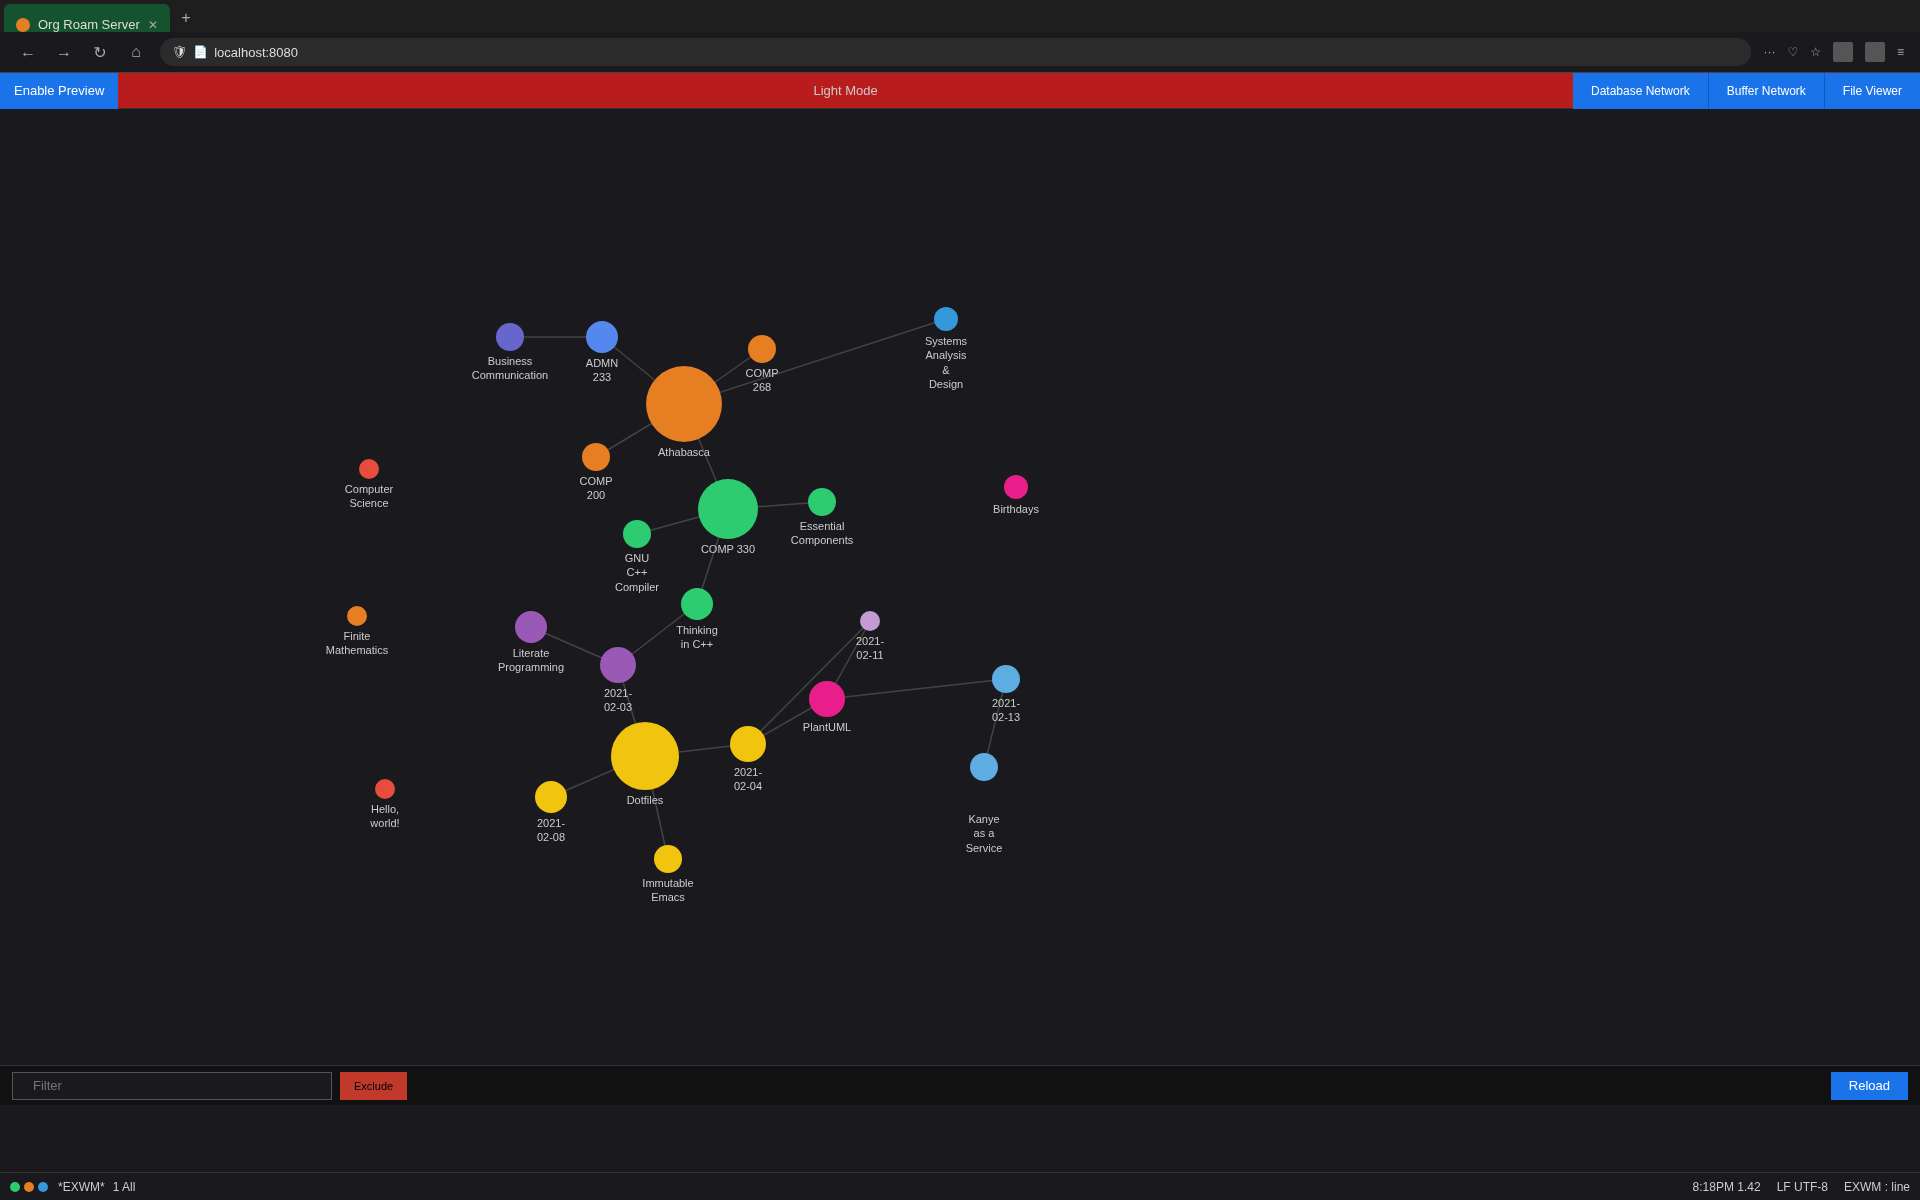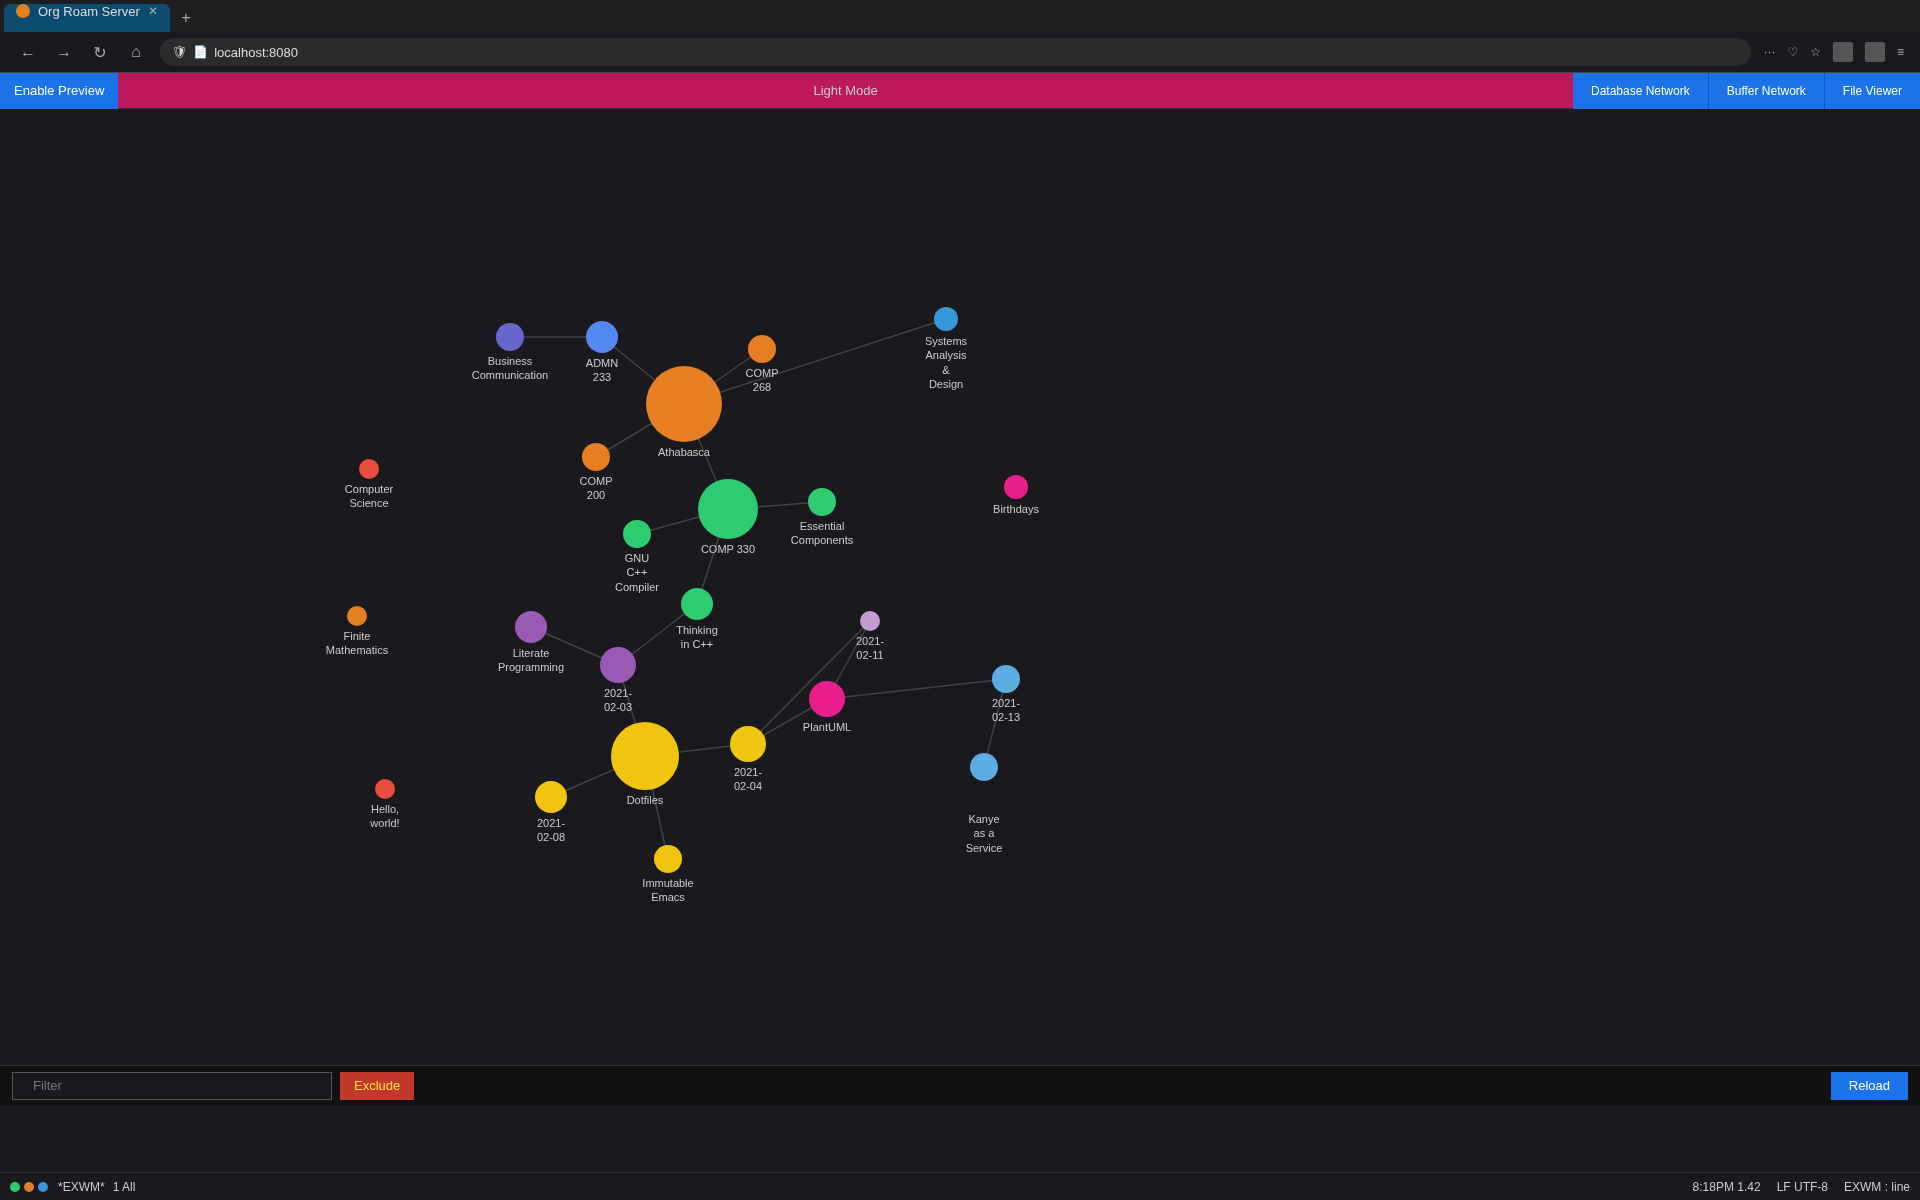--- a/index.html
+++ b/index.html
@@ -1,50 +1,50 @@
 <!DOCTYPE html>
 <html><head>
   <meta charset="utf-8">
   <style>
     * { margin: 0; padding: 0; box-sizing: border-box; }
     body { background: #1a1a1e; color: #ccc; font-family: Arial, sans-serif; font-size: 12px; width: 1920px; height: 1200px; overflow: hidden; }
 
     
     #browser-chrome { background: #2b2b2b; border-bottom: 1px solid #444; }
     #tab-bar { display: flex; align-items: center; background: #1e1e1e; padding: 4px 0 0 4px; height: 32px; }
-    #tab { display: flex; align-items: flex-start; background: #0c4a6e; border-radius: 6px 6px 0 0; padding: 0 12px; height: 28px; gap: 8px; font-size: 13px; color: #ddd; }
+    #tab { display: flex; align-items: flex-end; background: #14532d; border-radius: 6px 6px 0 0; padding: 0 12px; height: 28px; gap: 8px; font-size: 13px; color: #ddd; }
     #new-tab-btn { width: 24px; height: 24px; display: flex; align-items: center; justify-content: center; color: #aaa; font-size: 16px; cursor: pointer; margin-left: 4px; }
     #address-bar { display: flex; align-items: center; background: #1a1a1e; padding: 6px 16px; height: 40px; gap: 12px; }
     .nav-btn { width: 24px; height: 24px; display: flex; align-items: center; justify-content: center; color: #aaa; font-size: 16px; cursor: pointer; }
     #url-box { flex: 1; background: #2b2b2b; border-radius: 20px; height: 28px; display: flex; align-items: center; padding: 0 12px; gap: 6px; color: #ddd; font-size: 13px; }
     .browser-icons { display: flex; gap: 12px; align-items: center; color: #aaa; margin-left: auto; }
 
     
-    #app-bar { display: flex; align-items: center; background: #be185d; height: 36px; border-bottom: 1px solid #333; }
+    #app-bar { display: flex; align-items: center; background: #b91c1c; height: 36px; border-bottom: 1px solid #333; }
     #enable-preview-btn { background: #1a73e8; color: white; border: none; padding: 6px 14px; font-size: 13px; cursor: pointer; height: 36px; }
     #light-mode-label { flex: 1; text-align: center; color: #ccc; font-size: 13px; }
     #nav-buttons { display: flex; }
     .nav-tab { background: #1a73e8; color: white; border: none; padding: 6px 18px; font-size: 12px; cursor: pointer; height: 36px; border-right: 1px solid #0d5abf; }
     .nav-tab:last-child { border-right: none; }
 
     
     #main-canvas { position: relative; background: #1a1a1e; width: 1920px; height: calc(1200px - 32px - 40px - 36px - 40px - 28px); overflow: hidden; }
 
     
     .node { position: absolute; display: flex; flex-direction: column; align-items: center; cursor: pointer; }
     .node-circle { border-radius: 50%; flex-shrink: 0; }
     .node-label { color: #ccc; font-size: 11px; text-align: center; margin-top: 3px; line-height: 1.3; }
 
     
     #edges-svg { position: absolute; top: 0; left: 0; width: 100%; height: 100%; pointer-events: none; }
 
     
     #filter-bar { display: flex; align-items: center; background: #111; border-top: 1px solid #333; height: 40px; padding: 0 12px; gap: 8px; position: absolute; bottom: 28px; left: 0; right: 0; }
     #filter-input { flex: 1; max-width: 320px; background: #1a1a1e; border: 1px solid #555; color: #ccc; padding: 4px 20px; font-size: 13px; height: 28px; }
-    #exclude-btn { background: #c0392b; color: #fde047; border: none; padding: 4px 14px; font-size: 13px; cursor: pointer; height: 28px; }
+    #exclude-btn { background: #c0392b; color: #000000; border: none; padding: 4px 14px; font-size: 11px; cursor: pointer; height: 28px; }
     #reload-btn { background: #1a73e8; color: white; border: none; padding: 4px 18px; font-size: 13px; cursor: pointer; height: 28px; margin-left: auto; }
 
     
     #status-bar { display: flex; align-items: center; background: #1a1a1e; border-top: 1px solid #333; height: 28px; padding: 0 10px; font-size: 12px; color: #ccc; position: absolute; bottom: 0; left: 0; right: 0; }
     .status-dot { width: 10px; height: 10px; border-radius: 50%; display: inline-block; margin-right: 4px; }
     .status-dot.green { background: #2ecc71; }
     .status-dot.orange { background: #e67e22; }
     .status-dot.blue { background: #3498db; }
     .status-right { margin-left: auto; display: flex; gap: 16px; }
 

